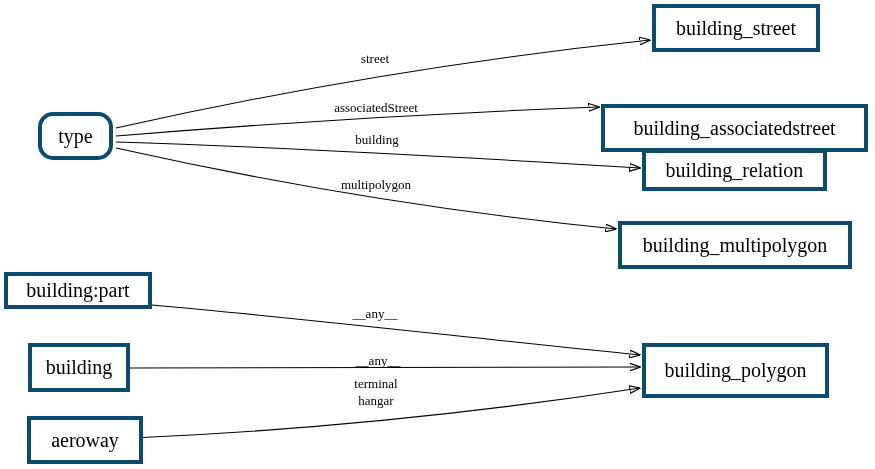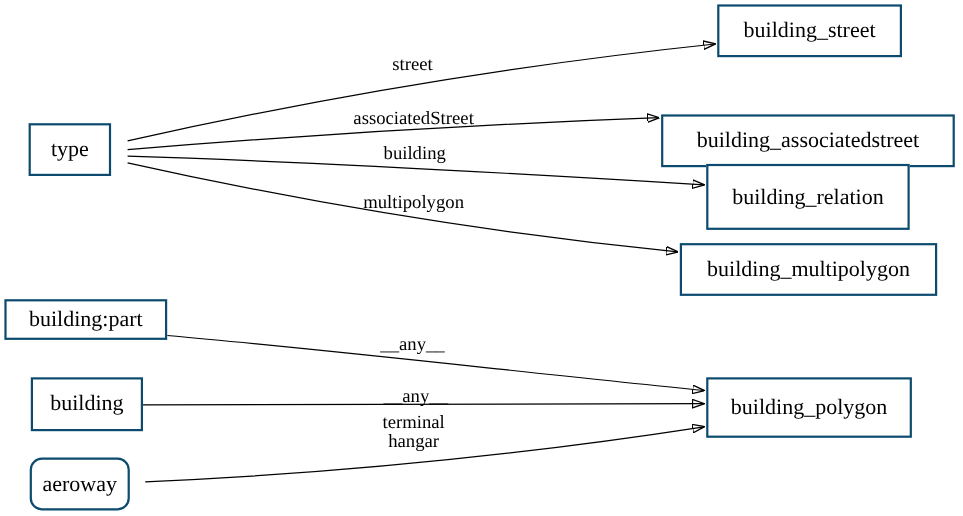--- a/index.html
+++ b/index.html
@@ -23,33 +23,33 @@
     height: 469px;
   }
   .edges-svg path {
     fill: none;
     stroke: #000000;
     stroke-width: 1.1;
   }
   .node {
     position: absolute;
     box-sizing: border-box;
-    border: 2px solid #0c4a6e;
+    border: 4px solid #0c4a6e;
     background: #ffffff;
     display: flex;
     align-items: center;
     justify-content: center;
     font-size: 20px;
     color: #000000;
     white-space: nowrap;
   }
   .edge-label {
     position: absolute;
     transform: translate(-50%, -50%);
-    font-size: 17px;
+    font-size: 13px;
     line-height: 17px;
     color: #000000;
     text-align: center;
     white-space: pre-line;
   }
 </style>
 </head>
 <body>
 
 <div class="canvas">
@@ -62,35 +62,35 @@
     </defs>
     <path d="M116,128 Q384,68 650,40" marker-end="url(#arrow)"></path>
     <path d="M116,136 Q358,116 599,107" marker-end="url(#arrow)"></path>
     <path d="M116,142 C280,147 460,157 640,168" marker-end="url(#arrow)"></path>
     <path d="M116,148 Q367,204 616,229" marker-end="url(#arrow)"></path>
     <path d="M152,305 C300,318 480,339 640,355" marker-end="url(#arrow)"></path>
     <path d="M130,368 L640,367" marker-end="url(#arrow)"></path>
     <path d="M132,438 Q387,427 640,388" marker-end="url(#arrow)"></path>
   </svg>
 
-  <div class="node" style="left:26px; top:112px; width:75px; height:48px;">type</div>
+  <div class="node" style="left:38px; top:112px; width:75px; height:48px;border-radius:15px;">type</div>
 
   <div class="node" style="left:652px; top:4px; width:168px; height:48px;">building_street</div>
 
   <div class="node" style="left:601px; top:78px; width:267px; height:48px;margin-top:26px;">building_associatedstreet</div>
 
-  <div class="node" style="left:642px; top:149px; width:185px; height:60px;">building_relation</div>
+  <div class="node" style="left:642px; top:149px; width:185px; height:42px;">building_relation</div>
 
   <div class="node" style="left:618px; top:221px; width:234px; height:48px;">building_multipolygon</div>
 
   <div class="node" style="left:4px; top:272px; width:148px; height:37px;">building:part</div>
 
   <div class="node" style="left:28px; top:343px; width:102px; height:49px;">building</div>
 
-  <div class="node" style="left:27px; top:416px; width:91px; height:48px;border-radius:11px;">aeroway</div>
+  <div class="node" style="left:27px; top:416px; width:116px; height:48px;">aeroway</div>
 
   <div class="node" style="left:642px; top:343px; width:187px; height:55px;">building_polygon</div>
 
   <div class="edge-label" style="left:375px; top:58px;">street</div>
 
   <div class="edge-label" style="left:376px; top:107px;">associatedStreet</div>
 
   <div class="edge-label" style="left:377px; top:139px;">building</div>
 
   <div class="edge-label" style="left:376px; top:184px;">multipolygon</div>

